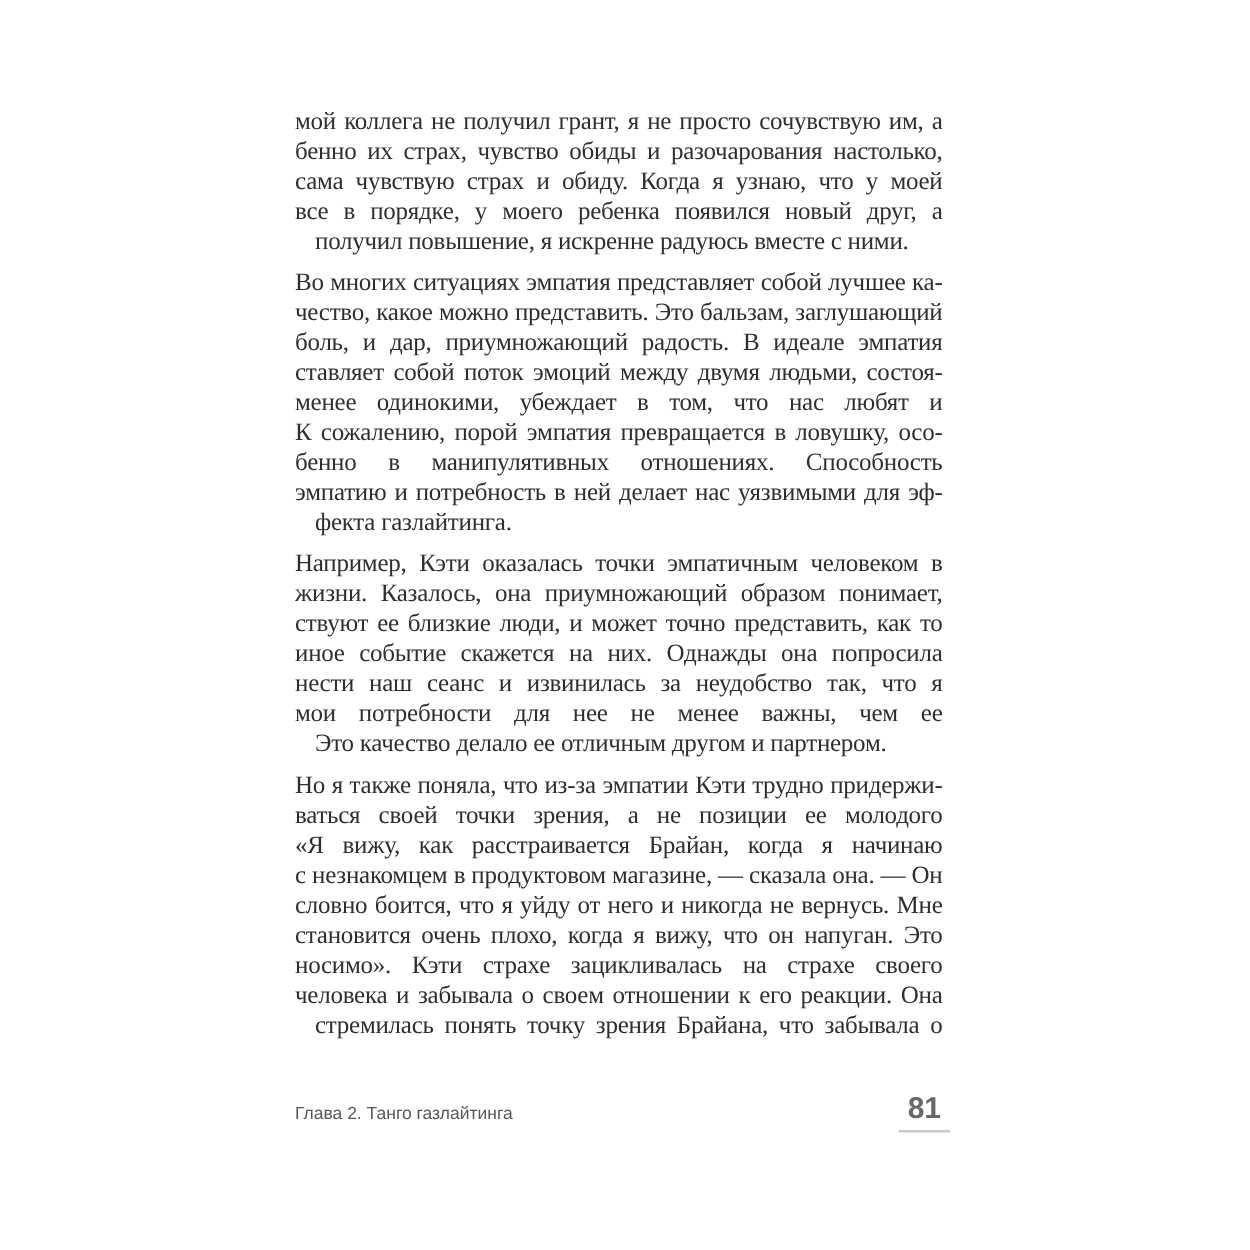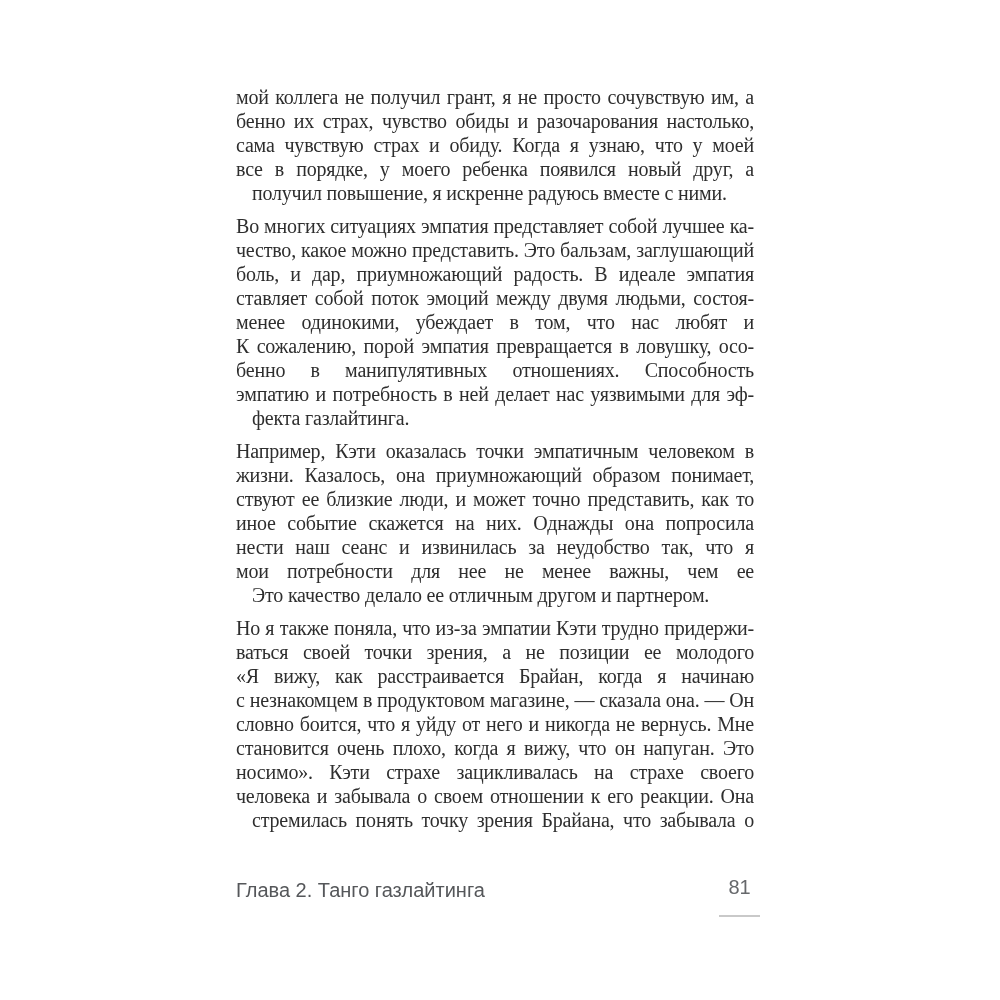--- a/index.html
+++ b/index.html
@@ -32,36 +32,36 @@
     text-align-last:justify;
     height:24px;
     overflow:hidden;
     white-space:normal;
   }
   .line.last{text-align-last:left;margin-left:16px;}
   .footer-chapter{
     position:absolute;
     left:236px;top:883px;
     font-family:"Liberation Sans","DejaVu Sans",sans-serif;
-    font-size:20px;
+    font-size:14px;
     line-height:14px;
     color:var(--footer-color);
     letter-spacing:0;
   }
   .footer-pagenum{
     position:absolute;
     left:719px;top:877px;
     width:41px;
     text-align:center;
     font-family:"Liberation Sans","DejaVu Sans",sans-serif;
-    font-size:20px;
+    font-size:24px;
     line-height:20px;
-    font-weight:normal;
+    font-weight:bold;
     color:var(--pagenum-color);
-    padding-bottom:18px;
+    padding-bottom:7px;
     border-bottom:2px solid var(--rule-color);
   }
 </style>
 </head>
 <body>
 
 <div class="page">
   <main class="text-block">
       <div class="para">
         <div class="line">мой коллега не получил грант, я не просто сочувствую им, а раз-</div>

